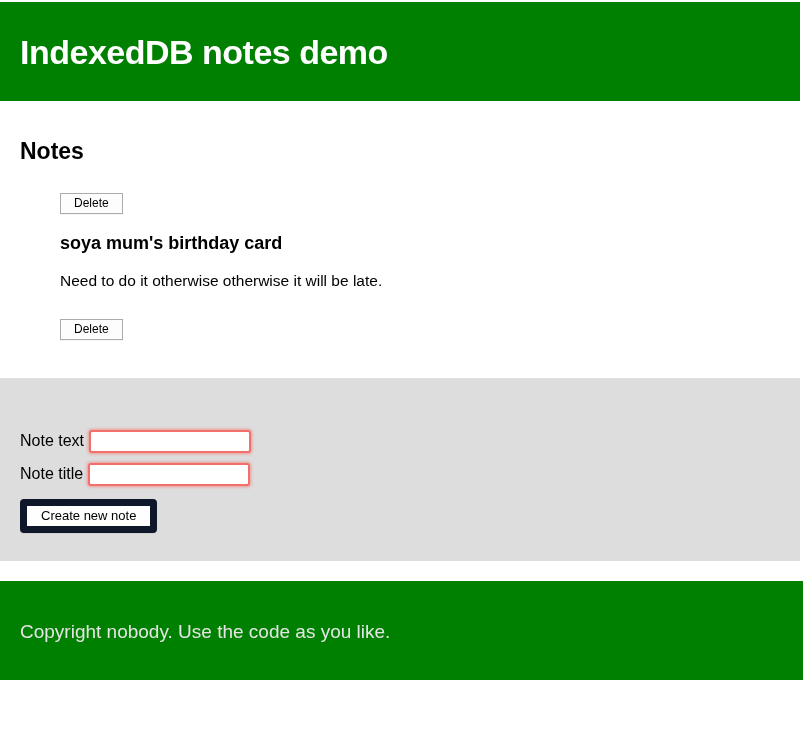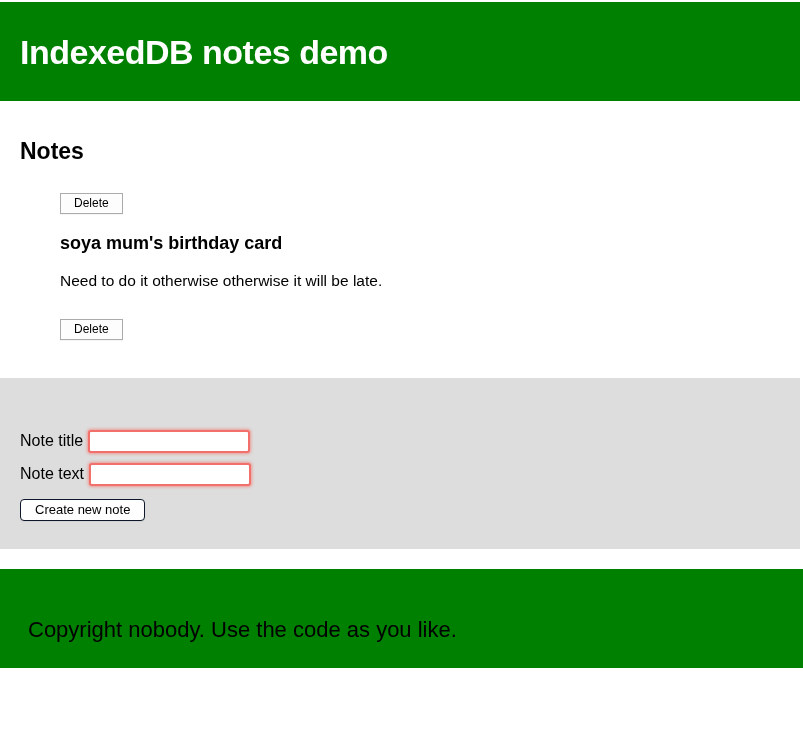--- a/index.html
+++ b/index.html
@@ -110,40 +110,40 @@
     outline: none;
   }
   .create-btn {
     display: inline-block;
     margin-top: 13px;
     font-family: "Liberation Sans", sans-serif;
     font-size: 13px;
     line-height: 1;
     color: #000;
     background: #fefefe;
-    border: 1px solid #0f172a;
+    border: 7px solid #0f172a;
     border-radius: 4px;
     padding: 3px 14px 4px 14px;
     box-shadow: 0 1px 0 rgba(0,0,0,0.05);
     cursor: default;
   }
 
   
   .app-footer {
     margin-top: 20px;
     width: 803px;
     height: 99px;
     background: #008000;
     padding: 40px 20px 0 20px;
   }
   .app-footer p {
-    margin: 8px;
-    font-size: 22px;
+    margin: 0;
+    font-size: 19px;
     line-height: 1.15;
-    color: #000000;
+    color: #e5e5e5;
   }
 </style>
 </head>
 <body>
 
 <div class="page">
 
   <header class="app-header">
     <h1>IndexedDB notes demo</h1>
   </header>
@@ -160,25 +160,25 @@
         <p>Need to do it otherwise otherwise it will be late.</p>
         <button class="delete-btn">Delete</button>
       </li>
     </ul>
   </section>
 
   <section class="form-section">
 
     <form>
       <div class="form-row">
-        <label>Note title</label>
+        <label>Note text</label>
         <input type="text" value="" style="">
       </div>
       <div class="form-row">
-        <label>Note text</label>
+        <label>Note title</label>
         <input type="text" value="" style="">
       </div>
       <button type="button" class="create-btn">Create new note</button>
     </form>
   </section>
 
 </div>
 
 <footer class="app-footer">
   <p>Copyright nobody. Use the code as you like.</p>

